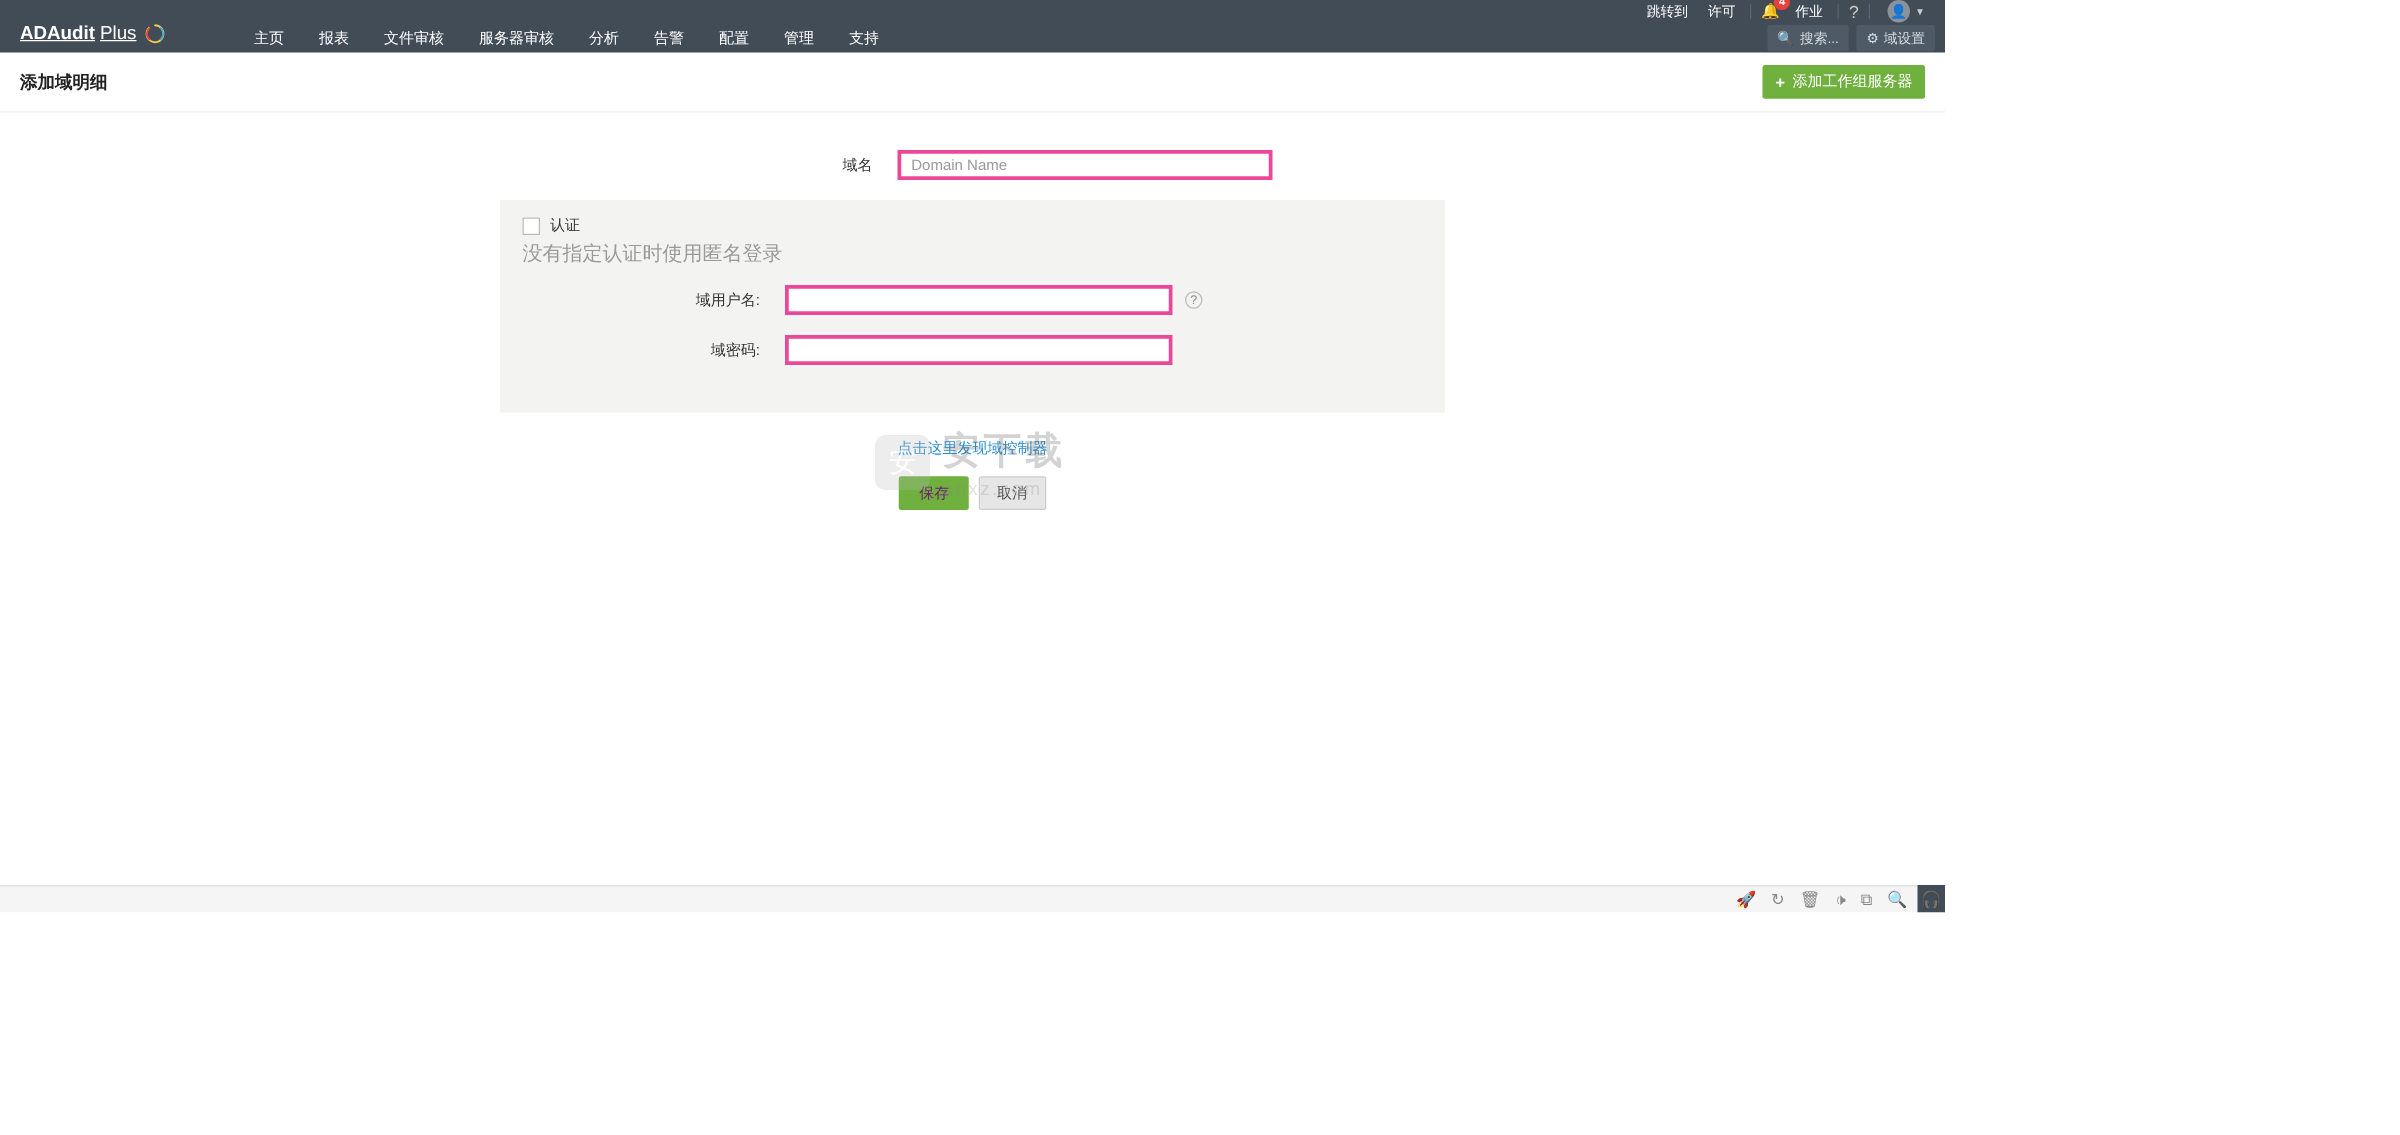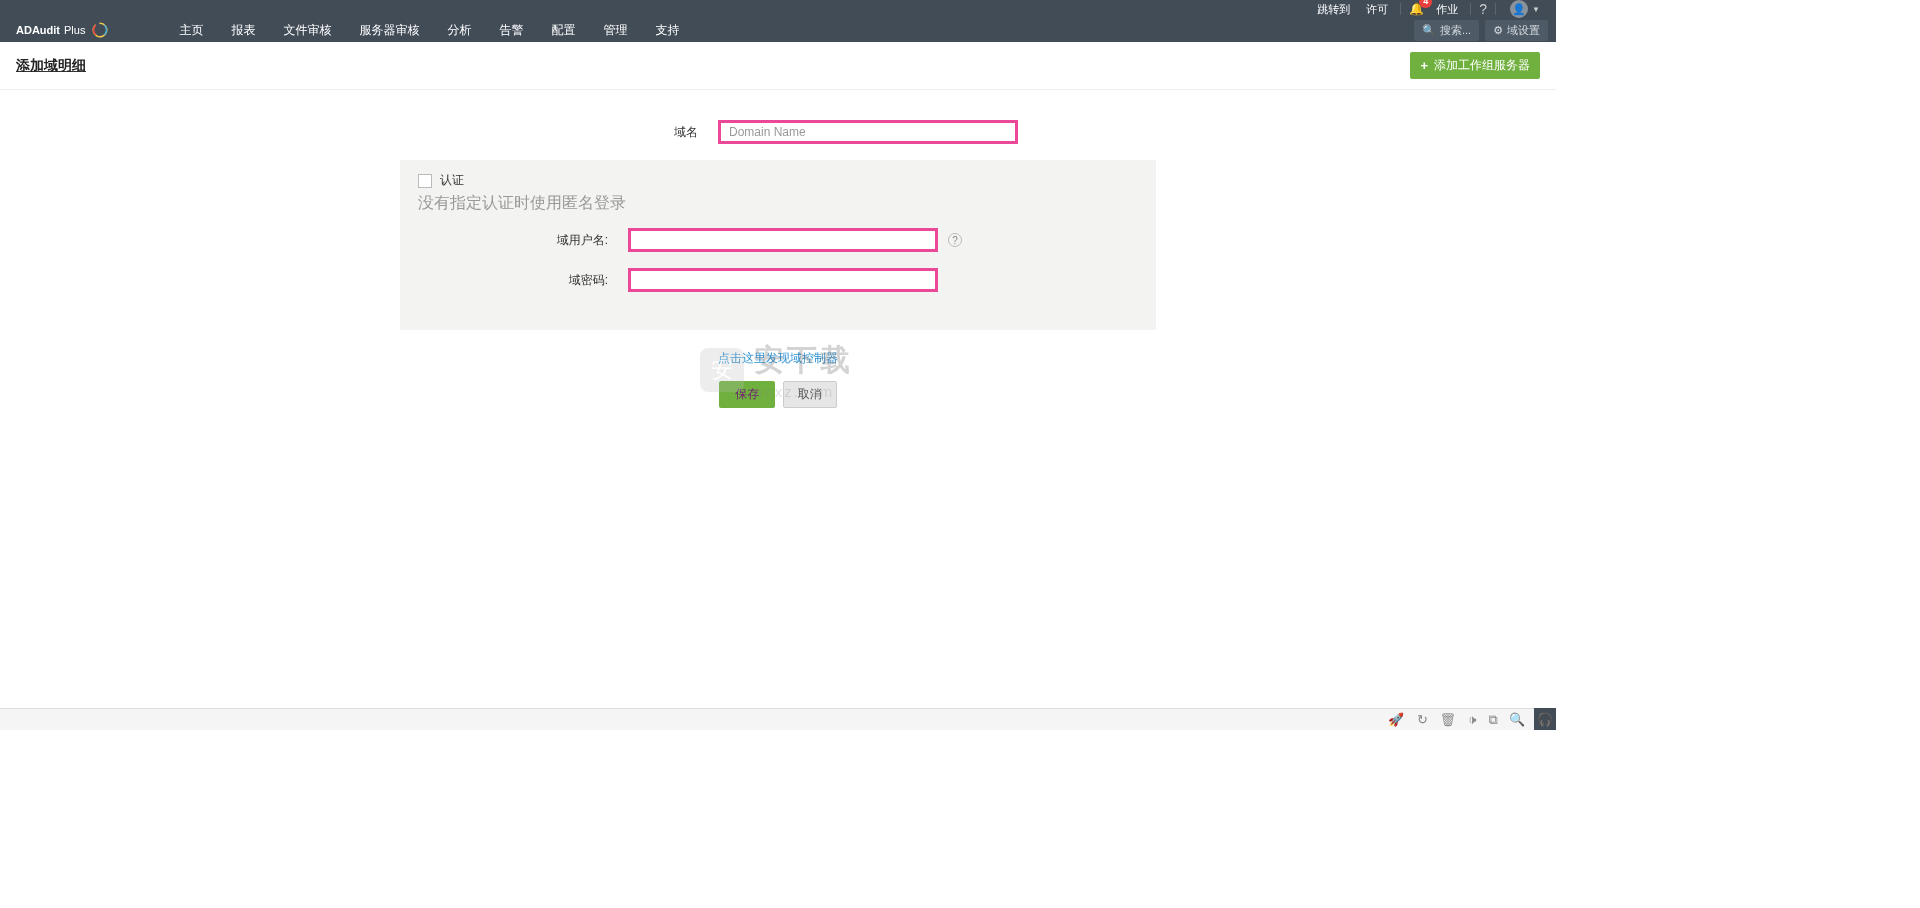--- a/index.html
+++ b/index.html
@@ -18,29 +18,29 @@
   .nav { display: flex; align-items: stretch; margin-left: 40px; }
   .nav a { color: #fff; text-decoration: none; padding: 0 16px; display: flex; align-items: center; font-size: 12px; cursor: pointer; }
   
   
   .hdr { background: #414c57; color: #fff; }
   .hdr-row1 { height: 18px; display: flex; align-items: center; justify-content: flex-end; padding-right: 10px; gap: 8px; font-size: 11px; }
   .hdr-row1 .link { cursor: pointer; padding: 0 4px; }
   .hdr-row1 .sep { width: 1px; background: #5a656f; height: 12px; }
   .hdr-row1 .bell { font-size: 12px; }
   .hdr-row2 { height: 24px; display: flex; align-items: stretch; }
-  .hdr-row2 .logo { padding: 0 16px; display: flex; align-items: center; font-size: 11px; }
+  .hdr-row2 .logo { padding: 0 16px; display: flex; align-items: flex-start; font-size: 15px; text-decoration: underline; }
   .hdr-row2 .nav { display: flex; align-items: stretch; margin-left: 40px; }
   .hdr-row2 .nav a { padding: 0 14px; display: flex; align-items: center; color: #fff; font-size: 12px; cursor: pointer; }
   .hdr-row2 .tools { margin-left: auto; display: flex; align-items: center; gap: 6px; padding-right: 8px; }
   .tool-btn { background: #4e5a66; color: #d6dbe0; border: none; padding: 3px 8px; font-size: 11px; cursor: pointer; display: flex; align-items: center; gap: 4px; border-radius: 2px; }
   .tool-btn .icon { font-size: 11px; }
   
   
-  .pagebar { display: flex; align-items: center; padding: 10px 16px; border-bottom: 1px solid #eee; text-decoration: underline; }
+  .pagebar { display: flex; align-items: center; padding: 10px 16px; border-bottom: 1px solid #eee; }
   .pagebar h1 { font-size: 14px; font-weight: 700; color: #222; }
   .pagebar .right { margin-left: auto; }
   .btn-green { background: #6fb03e; color: #fff; border: none; padding: 5px 10px; font-size: 12px; cursor: pointer; display: inline-flex; align-items: center; gap: 6px; border-radius: 2px; }
   .btn-green .plus { font-weight: 700; font-size: 13px; }
   
   
   .main { padding: 30px 0 40px; }
   .form-row { display: flex; align-items: center; justify-content: center; margin: 0 auto 16px; }
   .form-row label { width: 180px; text-align: right; padding-right: 20px; font-size: 12px; color: #333; }
   .form-row input[type=text], .form-row input[type=password] { width: 300px; height: 24px; border: 3px solid #ec4899; padding: 2px 8px; font-size: 12px; color: #555; background: #fff; }

